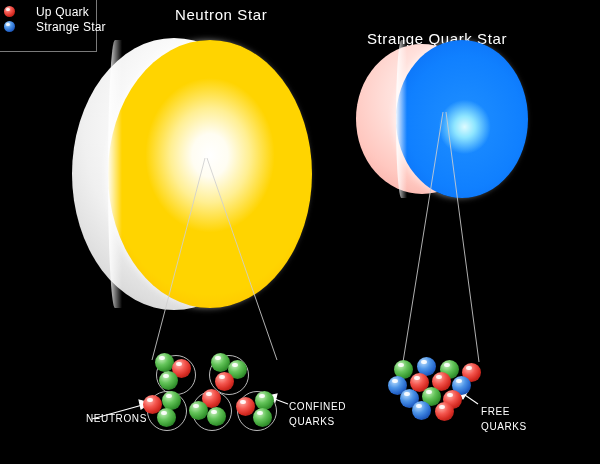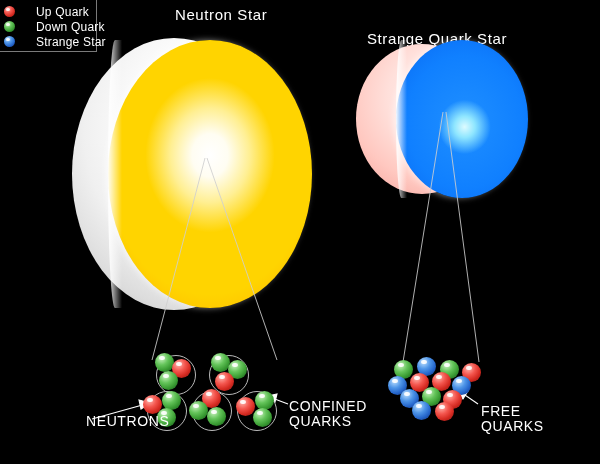--- a/index.html
+++ b/index.html
@@ -60,38 +60,34 @@
   .q{position:absolute;border-radius:50%;}
   .q::after{content:"";position:absolute;left:24%;top:16%;width:30%;height:26%;
             border-radius:50%;background:rgba(255,255,255,.9);filter:blur(.6px);}
   .q.up   {background:radial-gradient(circle at 34% 28%,#ffb3ac 0%,#f4564e 36%,#d62b22 64%,#7e110c 100%);}
   .q.down {background:radial-gradient(circle at 34% 28%,#c9f2bf 0%,#64c45a 36%,#3a9c33 64%,#14521a 100%);}
   .q.strange{background:radial-gradient(circle at 34% 28%,#bcdfff 0%,#4e95e8 36%,#2566cc 64%,#0d2a6b 100%);}
 
   .neutron{position:absolute;border-radius:50%;border:1.5px solid #b9b9b9;box-sizing:border-box;}
 
   
-  .callout{position:absolute;color:#fff;font-size:14px;letter-spacing:.6px;white-space:nowrap;}
+  .callout{position:absolute;color:#fff;font-size:10px;letter-spacing:.6px;white-space:nowrap;}
   #lbl-neutrons{left:86px;top:413px;}
   #lbl-confined{left:289px;top:399px;line-height:15px;}
   #lbl-free{left:481px;top:404px;line-height:15px;}
 </style>
 </head>
 <body>
 
 <div id="stage">
 
   <div id="legend">
     <div class="leg-row">
       <span class="leg-dot up" style="background:radial-gradient(circle at 34% 28%,#ffb3ac 0%,#f4564e 36%,#d62b22 66%,#7e110c 100%)"></span>
       <span class="leg-lbl">Up Quark</span>
-    </div>
-    <div class="leg-row">
-      <span class="leg-dot down" style="background:radial-gradient(circle at 34% 28%,#c9f2bf 0%,#64c45a 36%,#3a9c33 66%,#14521a 100%)"></span>
-      <span class="leg-lbl">Down Quark</span>
     </div>
     <div class="leg-row">
       <span class="leg-dot strange" style="background:radial-gradient(circle at 34% 28%,#bcdfff 0%,#4e95e8 36%,#2566cc 66%,#0d2a6b 100%)"></span>
       <span class="leg-lbl">Strange Star</span>
     </div>
   </div>
 
   <div class="title" id="title-ns">Neutron Star</div>
   <div class="title" id="title-qs">Strange Quark Star</div>
 

